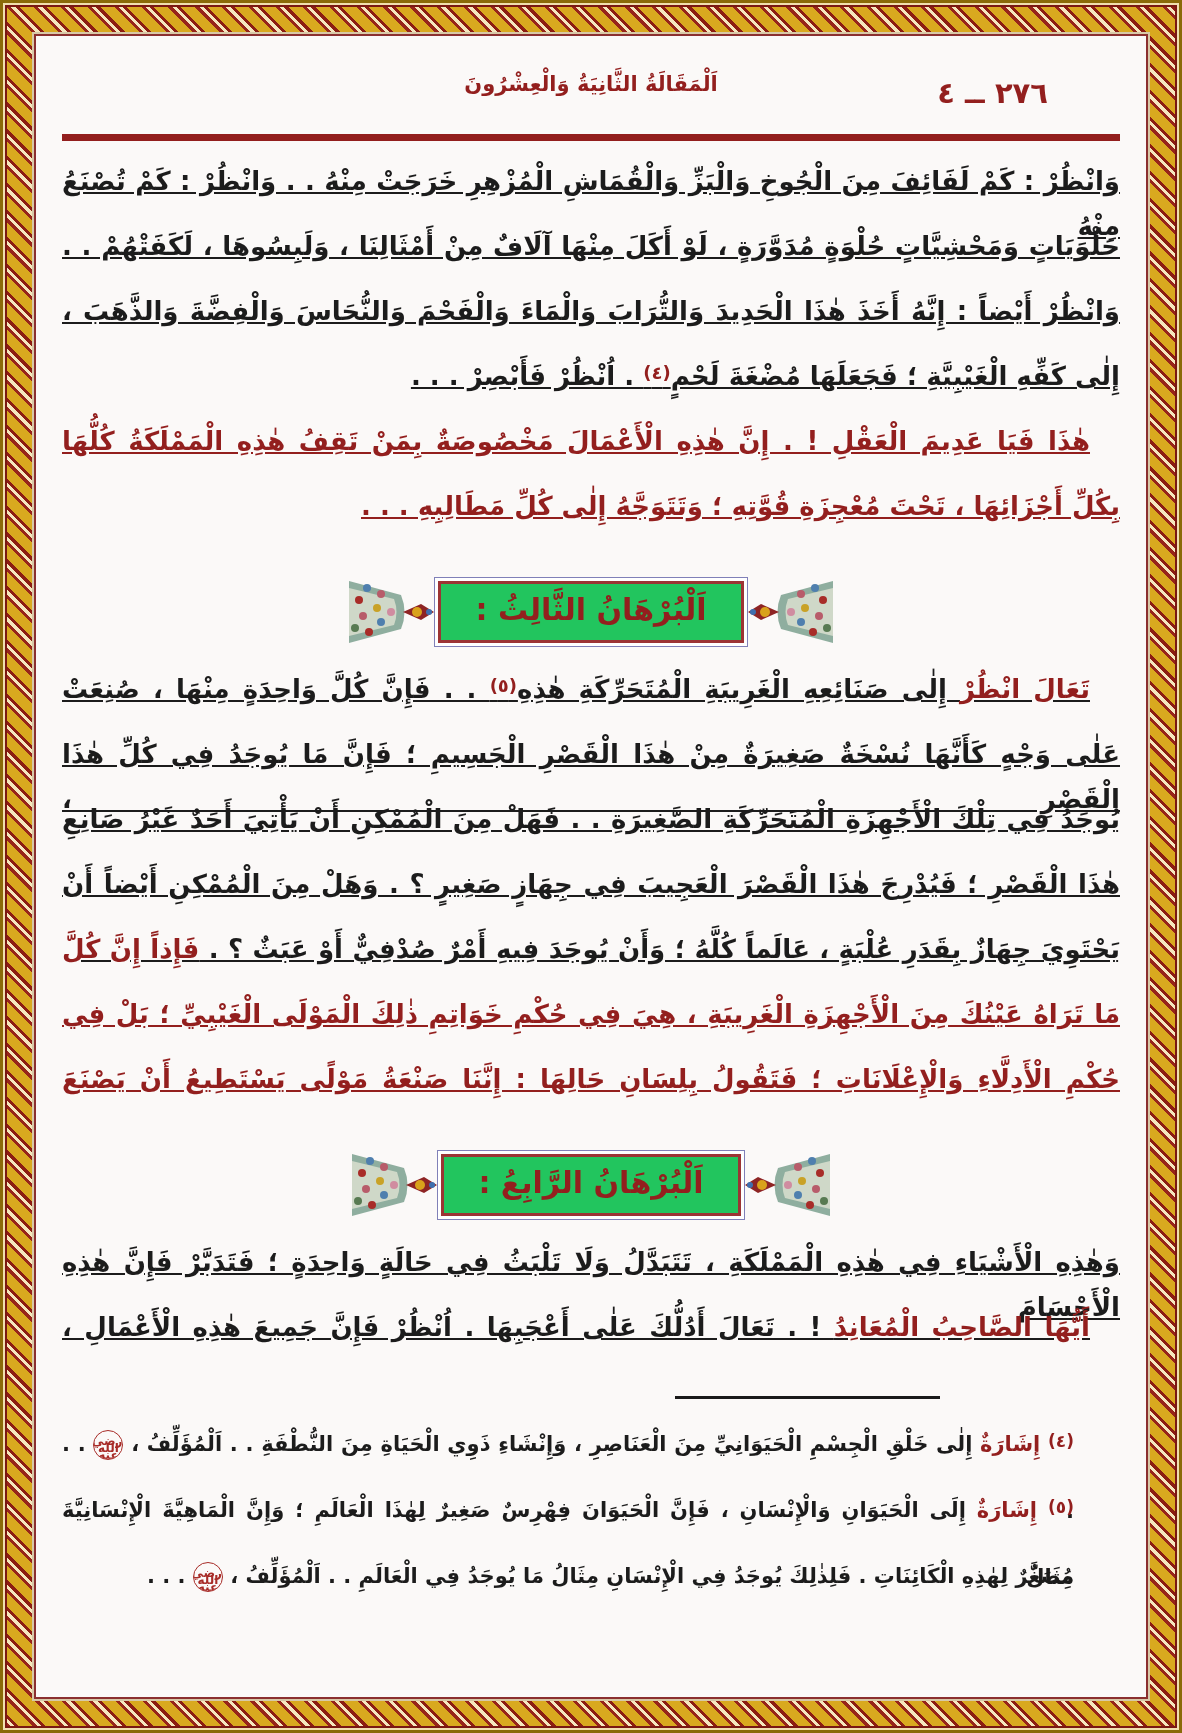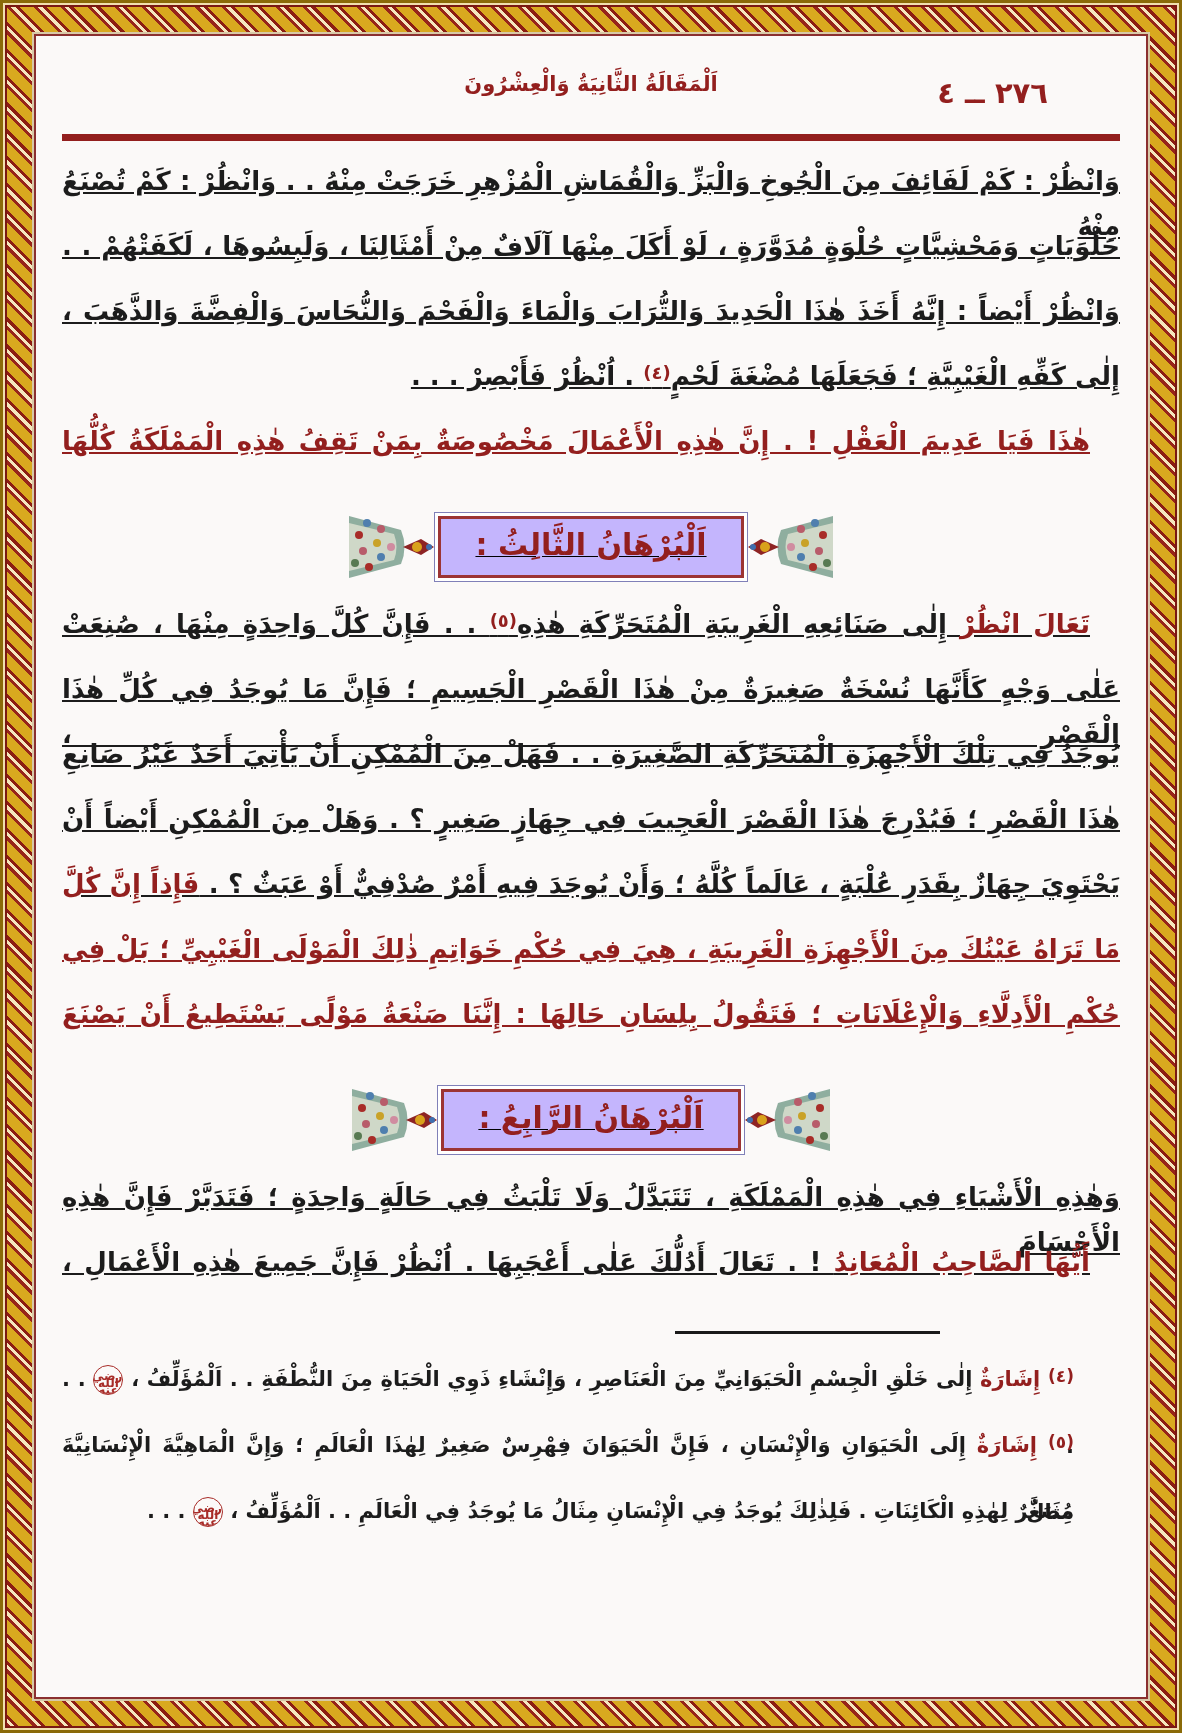--- a/index.html
+++ b/index.html
@@ -57,21 +57,21 @@
   .fn-marker{color:var(--red);font-size:18px;font-weight:bold;position:relative;top:-6px;}
 
   
   .banner{display:flex;align-items:center;justify-content:center;margin:20px 0 12px;height:86px;}
   .orn{flex:0 0 auto;margin:0 -5px;}
   .orn.flip{transform:scaleX(-1);}
   .banner-box{
     background:#fff;border:1px solid #8080b8;padding:3px;z-index:2;
   }
   .banner-box-inner{
-    border:3px solid #9c3434;padding:4px 34px 8px;background:#c4b5fd;text-decoration:underline;
+    border:3px solid #9c3434;padding:4px 34px 8px;background:#22c55e;
   }
   .banner-title{font-size:30px;font-weight:bold;color:var(--red);line-height:44px;white-space:nowrap;}
 
   
   .footnotes{margin-top:26px;color:var(--ink);}
   .fn-rule{width:265px;border-top:3px solid #1a1a1a;margin-right:180px;margin-bottom:12px;}
   .fnotes-body{margin-right:46px;font-size:21px;font-weight:bold;}
   .fline{height:66px;line-height:66px;text-align:justify;text-align-last:justify;}
   .fline.end{text-align-last:right;}
   .fn-num{color:var(--red);font-size:17px;font-weight:bold;position:relative;top:-4px;}
@@ -97,20 +97,21 @@
 
       <section class="para first">
         <div class="line"><span>وَانْظُرْ : كَمْ لَفَائِفَ مِنَ الْجُوخِ وَالْبَزِّ وَالْقُمَاشِ الْمُزْهِرِ خَرَجَتْ مِنْهُ . . وَانْظُرْ : كَمْ تُصْنَعُ مِنْهُ</span></div>
         <div class="line"><span>حَلْوَيَاتٍ وَمَحْشِيَّاتٍ حُلْوَةٍ مُدَوَّرَةٍ ، لَوْ أَكَلَ مِنْهَا آلَافٌ مِنْ أَمْثَالِنَا ، وَلَبِسُوهَا ، لَكَفَتْهُمْ . .</span></div>
         <div class="line"><span>وَانْظُرْ أَيْضاً : إِنَّهُ أَخَذَ هٰذَا الْحَدِيدَ وَالتُّرَابَ وَالْمَاءَ وَالْفَحْمَ وَالنُّحَاسَ وَالْفِضَّةَ وَالذَّهَبَ ،</span></div>
         <div class="line end"><span>إِلٰى كَفِّهِ الْغَيْبِيَّةِ ؛ فَجَعَلَهَا مُضْغَةَ لَحْمٍ</span><span class="fn-marker">(٤)</span><span> . اُنْظُرْ فَأَبْصِرْ . . .</span></div>
       </section>
 
       <section class="para red">
         <div class="line indent"><span>هٰذَا فَيَا عَدِيمَ الْعَقْلِ ! . إِنَّ هٰذِهِ الْأَعْمَالَ مَخْصُوصَةٌ بِمَنْ تَقِفُ هٰذِهِ الْمَمْلَكَةُ كُلُّهَا</span></div>
+        <div class="line end"><span>بِكُلِّ أَجْزَائِهَا ، تَحْتَ مُعْجِزَةِ قُوَّتِهِ ؛ وَتَتَوَجَّهُ إِلٰى كُلِّ مَطَالِبِهِ . . .</span></div>
       </section>
 
       <div class="banner">
         <svg class="orn" width="92" height="68" viewBox="0 0 92 68">
           <path d="M90 3 L90 65 L38 51 Q31 34 38 17 Z" fill="#8fae9f"></path>
           <path d="M90 10 L90 58 L45 47 Q40 34 45 21 Z" fill="#cfd8c8"></path>
           <circle cx="58" cy="16" r="4" fill="#b85c6a"></circle>
             <circle cx="72" cy="10" r="4" fill="#4f7fae"></circle>
           <circle cx="80" cy="22" r="4" fill="#a82c28"></circle>
             <circle cx="62" cy="30" r="4" fill="#c9a227"></circle>

